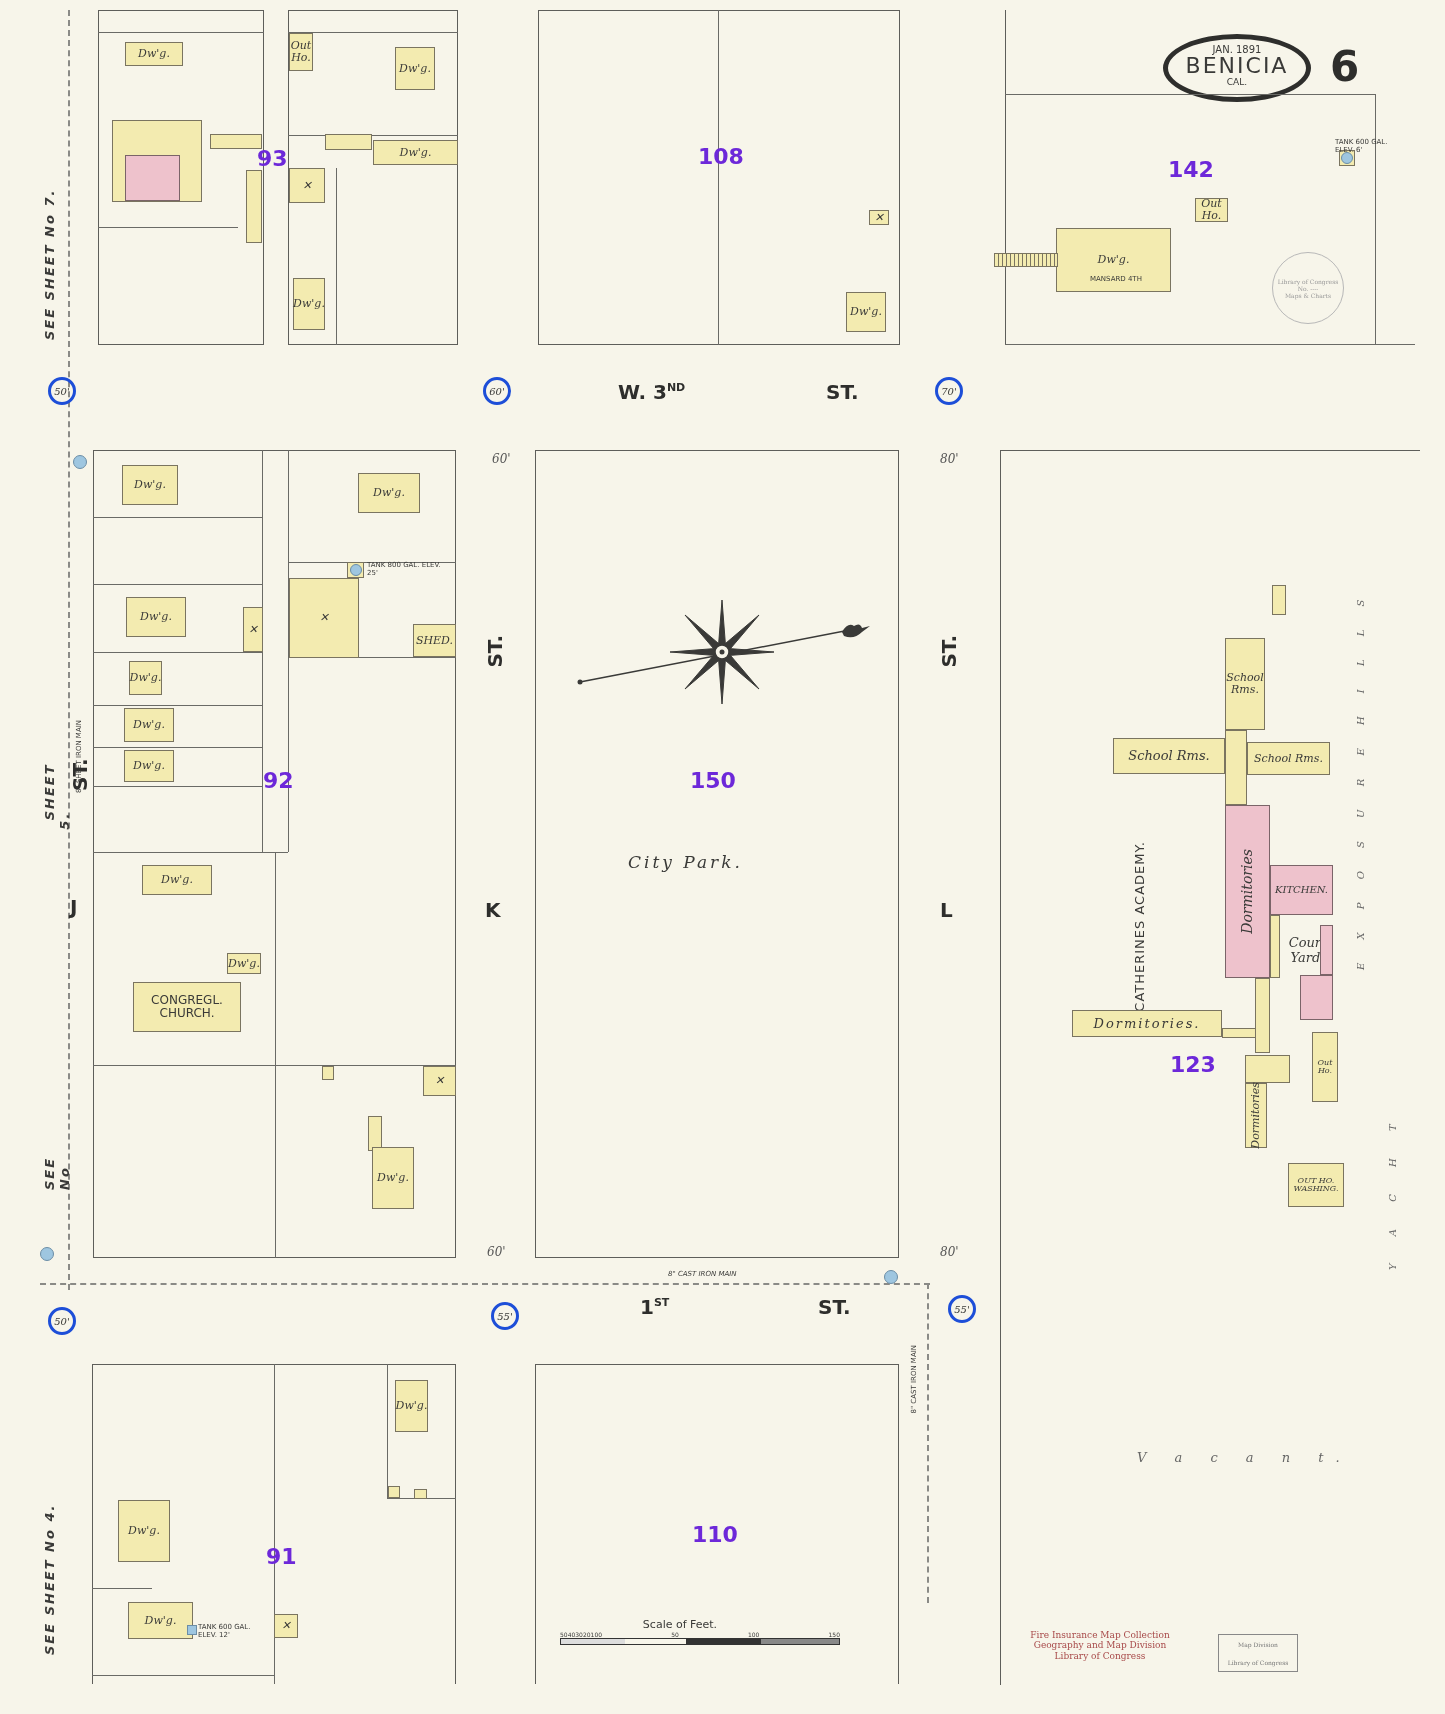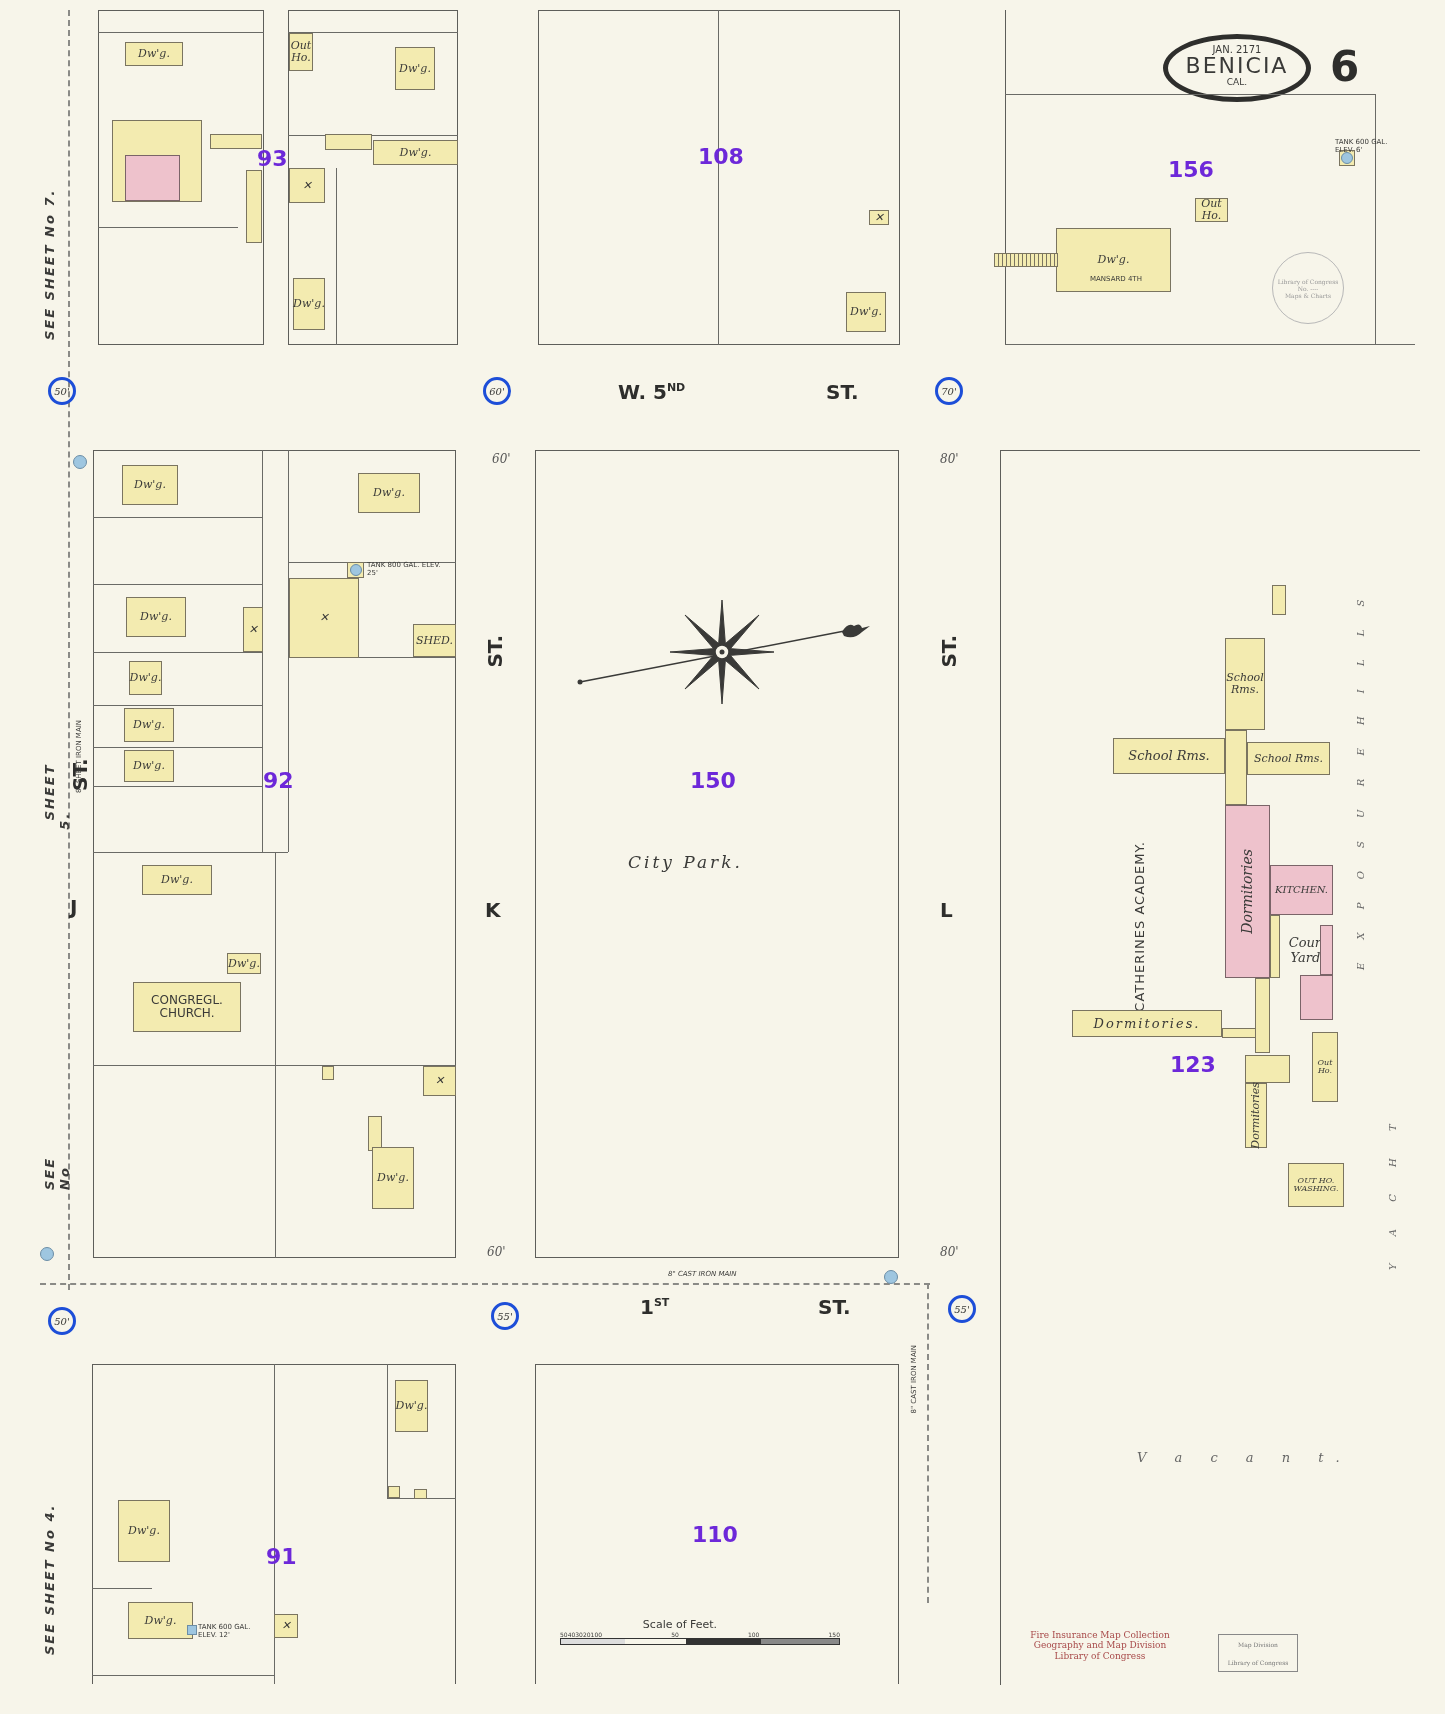--- a/index.html
+++ b/index.html
@@ -17,21 +17,21 @@
   .hyd{position:absolute;width:12px;height:12px;border-radius:50%;background:#9ec6e0;border:1px solid #6c8ea6;}
   .dashH{position:absolute;height:0;border-top:2px dashed #8a8a86;}
   .dashV{position:absolute;width:0;border-left:2px dashed #8a8a86;}
   .sheetref{position:absolute;font-family:"DejaVu Sans",sans-serif;font-weight:bold;font-style:italic;font-size:13px;color:#3a3a38;}
   .small{font-size:7px;font-style:normal;font-family:"DejaVu Sans",sans-serif;}
 </style>
 </head>
 <body>
 
 <div class="abs" style="left:1163px;top:34px;width:148px;height:68px;border:5px solid #2e2e2c;border-radius:50%;box-sizing:border-box;text-align:center;font-family:'DejaVu Sans',sans-serif;">
-  <div style="font-size:10px;margin-top:5px;">JAN. 2171</div>
+  <div style="font-size:10px;margin-top:5px;">JAN. 1891</div>
   <div style="font-size:22px;letter-spacing:2px;line-height:22px;">BENICIA</div>
   <div style="font-size:9px;">CAL.</div>
 </div>
 <div class="abs" style="left:1330px;top:42px;font-family:'DejaVu Sans',sans-serif;font-weight:bold;font-size:42px;color:#2e2e2c;">6</div>
 
 <div class="dashV" style="left:68px;top:10px;height:1280px;"></div>
 <div class="dashH" style="left:40px;top:1283px;width:890px;"></div>
 <div class="dashV" style="left:927px;top:1283px;height:320px;"></div>
 
 <div class="block" style="left:98px;top:10px;width:166px;height:335px;"></div>
@@ -58,38 +58,38 @@
 <div class="block" style="left:538px;top:10px;width:362px;height:335px;"></div>
 <div class="line" style="left:718px;top:10px;width:1px;height:335px;"></div>
 <div class="blocknum" style="left:698px;top:144px;">108</div>
 <div class="bld" style="left:869px;top:210px;width:20px;height:15px;">✕</div>
 <div class="bld" style="left:846px;top:292px;width:40px;height:40px;">Dw'g.</div>
 
 <div class="block" style="left:1005px;top:10px;width:410px;height:335px;border-top:none;border-right:none;"></div>
 <div class="line" style="left:1005px;top:94px;width:370px;height:1px;"></div>
 <div class="line" style="left:1375px;top:94px;width:1px;height:250px;"></div>
 <div class="line" style="left:1005px;top:344px;width:410px;height:1px;"></div>
-<div class="blocknum" style="left:1168px;top:157px;">156</div>
+<div class="blocknum" style="left:1168px;top:157px;">142</div>
 <div class="bld" style="left:1195px;top:198px;width:33px;height:24px;">Out Ho.</div>
 <div class="bld" style="left:1056px;top:228px;width:115px;height:64px;">Dw'g.</div>
 <div class="abs" style="left:994px;top:253px;width:62px;height:12px;background:repeating-linear-gradient(90deg,#f3ebb0 0 3px,#7a7460 3px 4px);border:1px solid #7a7460;"></div>
 <div class="abs small" style="left:1090px;top:275px;">MANSARD 4TH</div>
 <div class="bld" style="left:1339px;top:150px;width:16px;height:16px;">
     <span class="hyd" style="position:static;width:10px;height:10px;"></span>
   </div>
 <div class="abs small" style="left:1335px;top:138px;width:70px;">TANK 600 GAL. ELEV. 6'</div>
 
 <div class="abs" style="left:1272px;top:252px;width:70px;height:70px;border:1.5px solid #b8b8b8;border-radius:50%;font-size:6px;color:#999;text-align:center;display:flex;flex-direction:column;justify-content:center;">
   <span>Library of Congress</span>
   <span>No. ----</span>
   <span>Maps &amp; Charts</span>
 </div>
 
 <div class="street" style="left:618px;top:380px;">
-  <span>W. 5</span><sup style="font-size:11px;">ND</sup>
+  <span>W. 3</span><sup style="font-size:11px;">ND</sup>
 </div>
 <div class="street" style="left:826px;top:380px;">ST.</div>
 <div class="circ" style="left:48px;top:377px;">50'</div>
 <div class="circ" style="left:483px;top:377px;">60'</div>
 <div class="circ" style="left:935px;top:377px;">70'</div>
 
 <div class="block" style="left:93px;top:450px;width:363px;height:808px;"></div>
 <div class="line" style="left:262px;top:450px;width:1px;height:402px;"></div>
 <div class="line" style="left:288px;top:450px;width:1px;height:402px;"></div>
 <div class="line" style="left:275px;top:852px;width:1px;height:406px;"></div>

